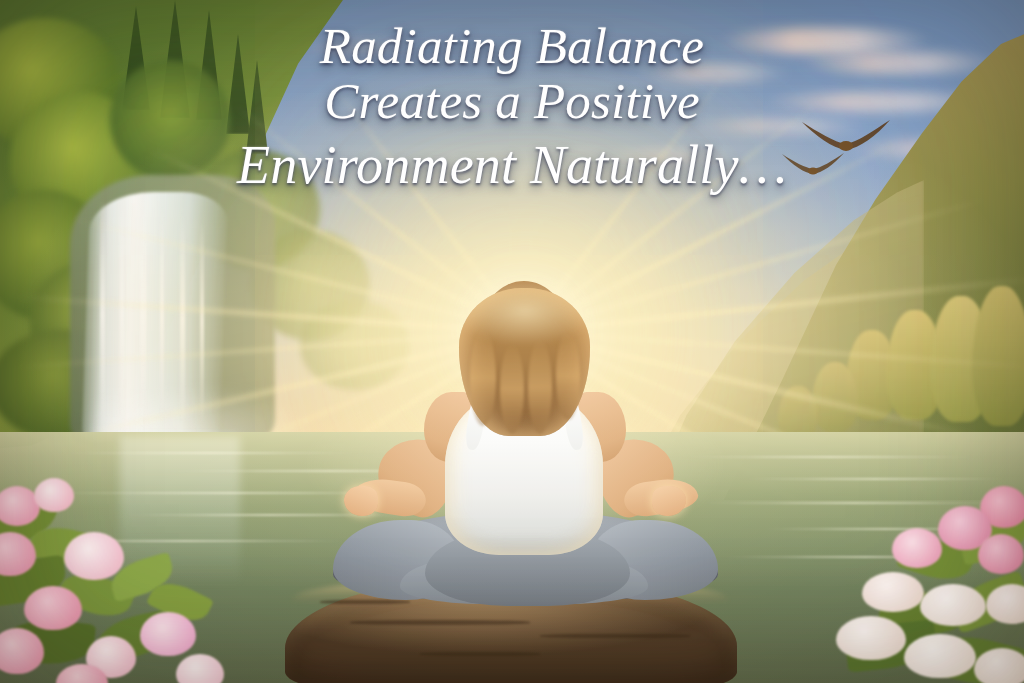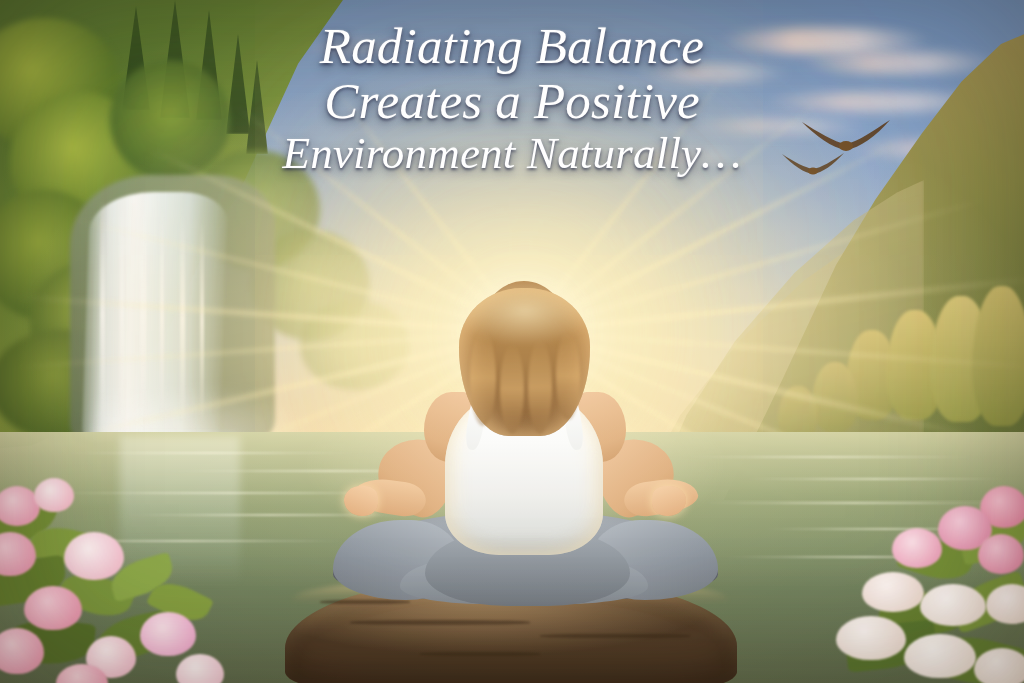--- a/index.html
+++ b/index.html
@@ -333,21 +333,21 @@
     letter-spacing:.2px;
     text-shadow:
       0 2px 3px rgba(40,45,70,.72),
       0 4px 10px rgba(30,35,60,.55),
       0 0 2px rgba(255,255,255,.6);
     pointer-events:none;
   }
   .title .ln{display:block;white-space:nowrap;}
   .ln1{font-size:51px;}
   .ln2{font-size:51px;margin-top:6px;}
-  .ln3{font-size:45px;margin-top:6px;}
+  .ln3{font-size:54px;margin-top:14px;}
 
   .watermark{
     position:absolute;right:22px;bottom:20px;
     font-family:"Liberation Serif",serif;
     font-style:italic;
     font-size:30px;
     color:#ffffff;
     letter-spacing:.3px;
     text-shadow:0 2px 4px rgba(30,20,10,.75), 0 0 8px rgba(40,26,12,.5);
   }

